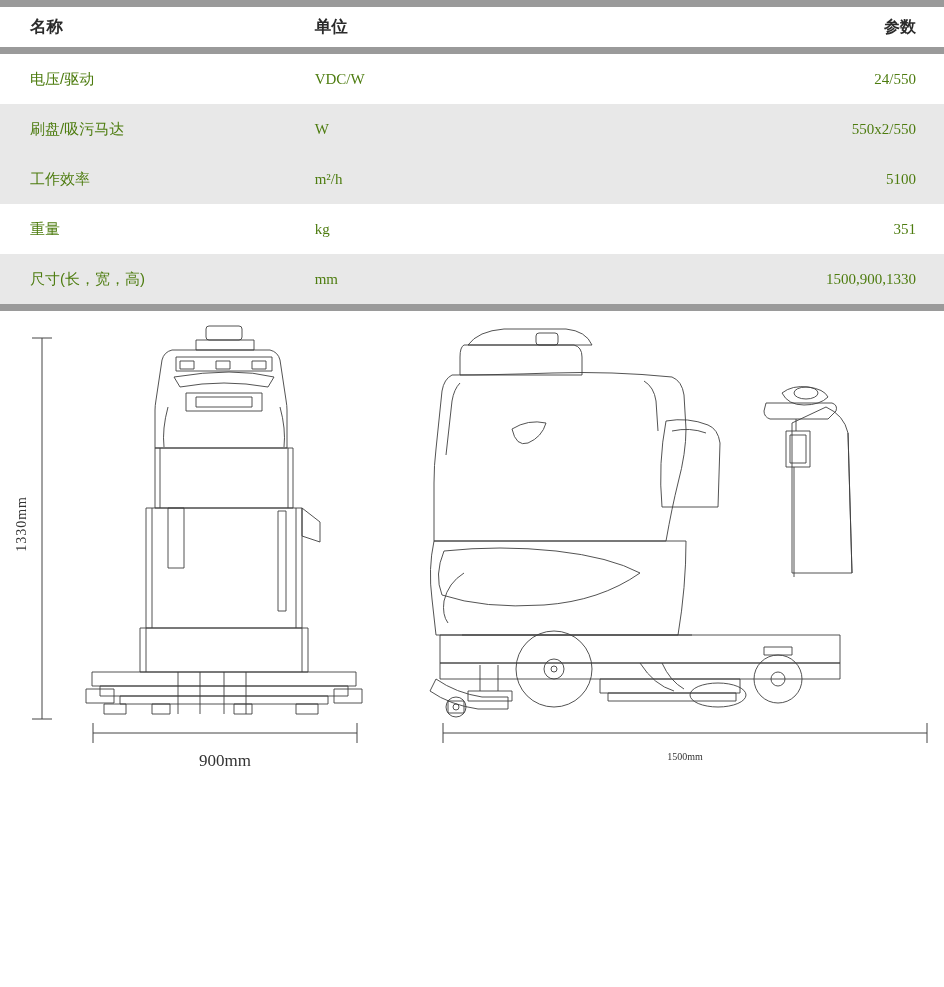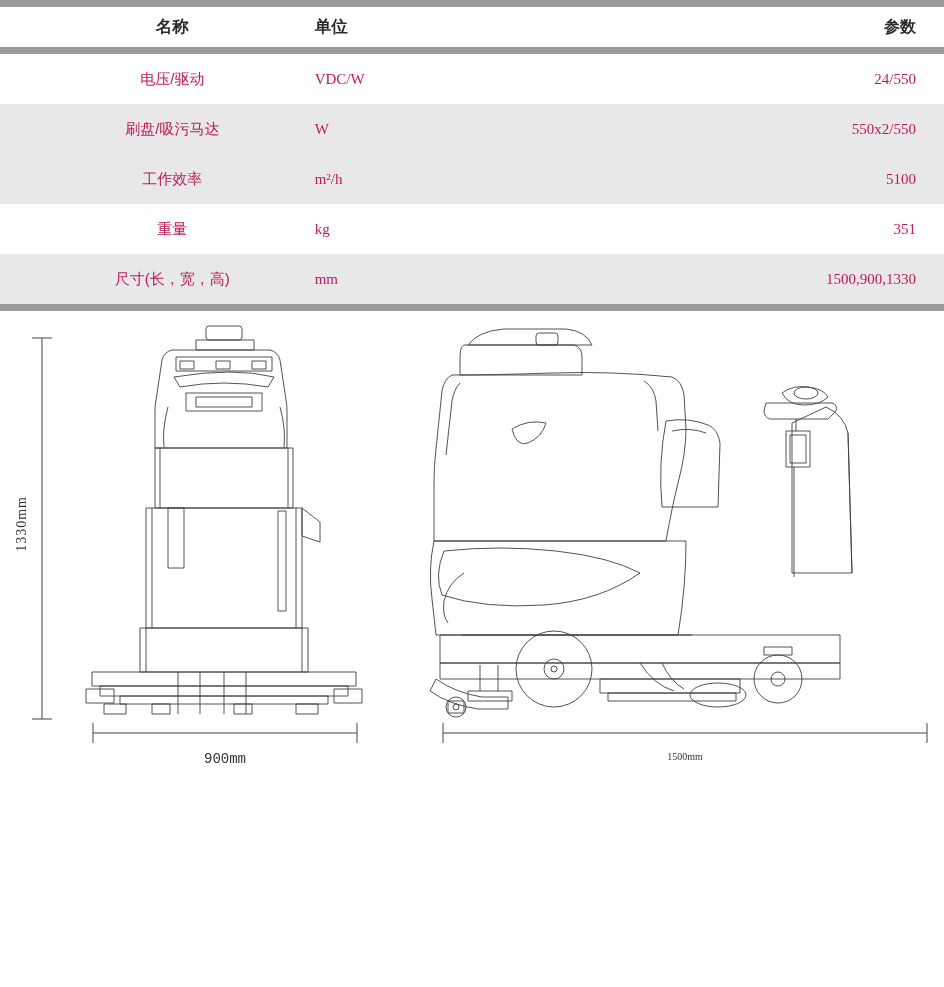--- a/index.html
+++ b/index.html
@@ -40,33 +40,33 @@
     font-size: 16.5px;
     color: #2b2b2b;
     height: 40px;
     vertical-align: middle;
     font-weight: normal;
   }
   .row td {
     height: 50px;
     font-size: 15px;
     vertical-align: middle;
-    color: #be185d;
+    color: #4d7c0f;
   }
   .row.shaded td {
     background: #e8e8e8;
     margin-left: 16px;
   }
   .row.plain td {
     background: #ffffff;
   }
   .c-name {
     width: 400px;
     padding-left: 30px !important;
-    text-align: center;
+    text-align: left;
   }
   .c-unit {
     width: 380px;
     padding-left: 0 !important;
     text-align: left;
     font-family: "Liberation Serif", serif;
     font-size: 15px;
     color: #3a3a3a;
   }
   .c-value {
@@ -109,22 +109,22 @@
     writing-mode: vertical-rl;
     transform: rotate(180deg);
     letter-spacing: 1px;
   }
   .dim-label-h1 {
     position: absolute;
     left: 170px;
     top: 440px;
     width: 110px;
     text-align: center;
-    font-family: Liberation Mono, monospace;
-    font-size: 14px;
+    font-family: Liberation Serif, serif;
+    font-size: 17px;
     color: #333;
   }
   .dim-label-h2 {
     position: absolute;
     left: 630px;
     top: 440px;
     width: 110px;
     text-align: center;
     font-family: "Liberation Serif", serif;
     font-size: 10px;

